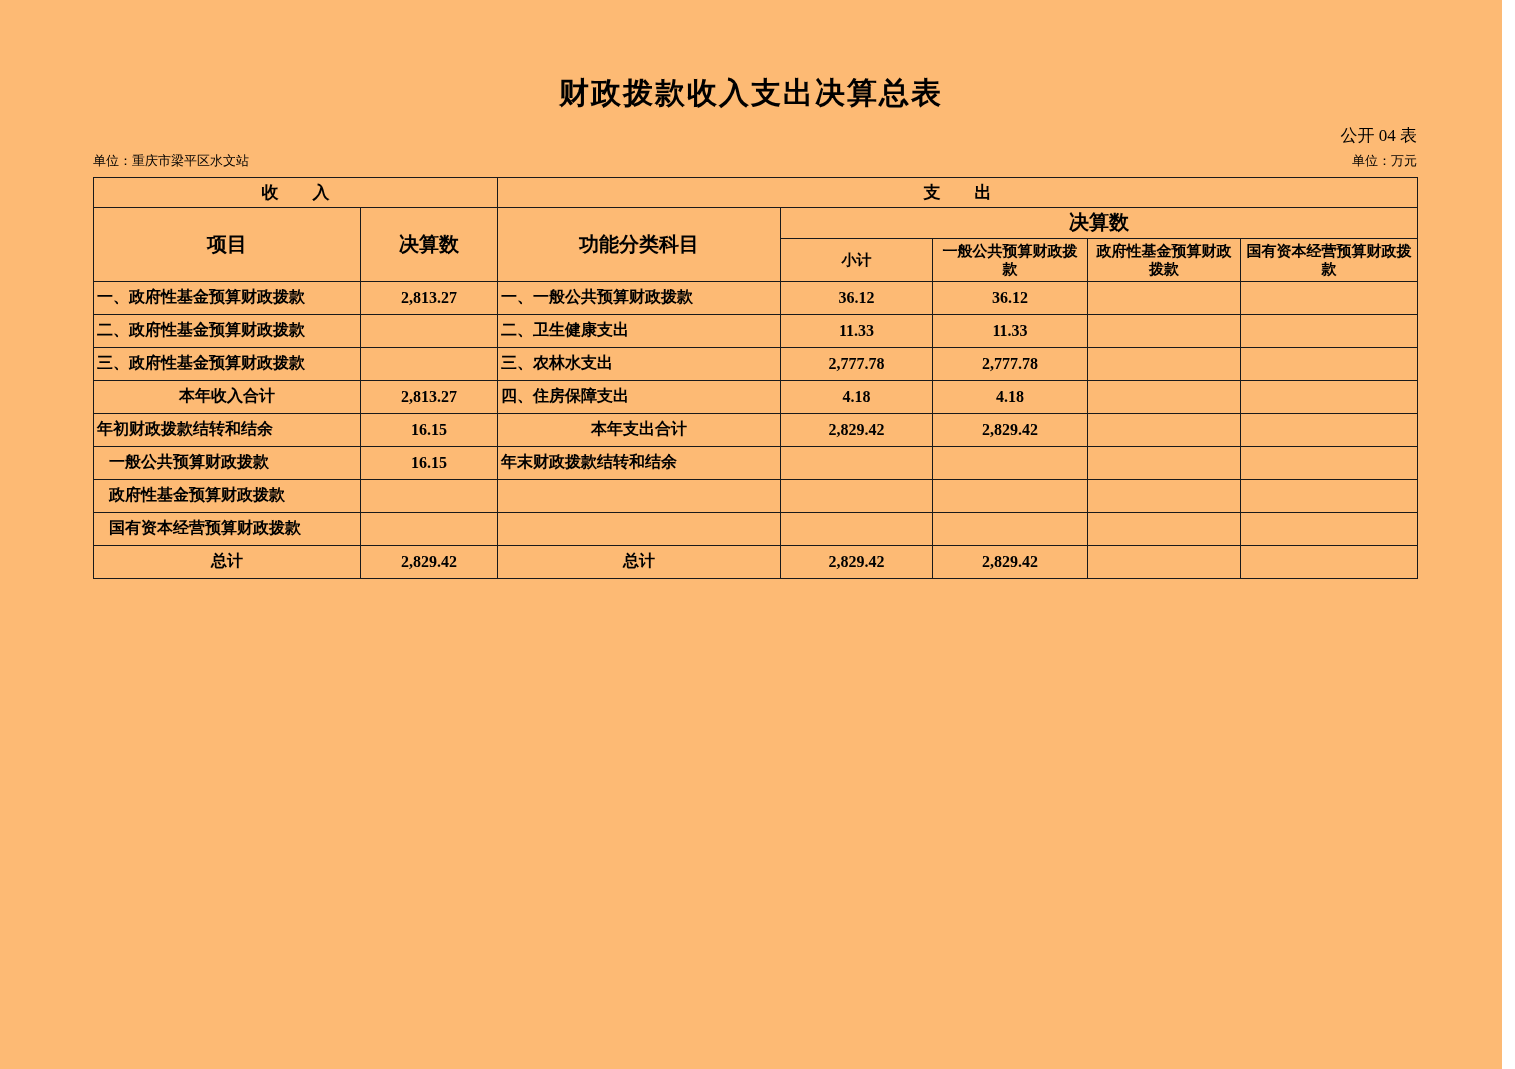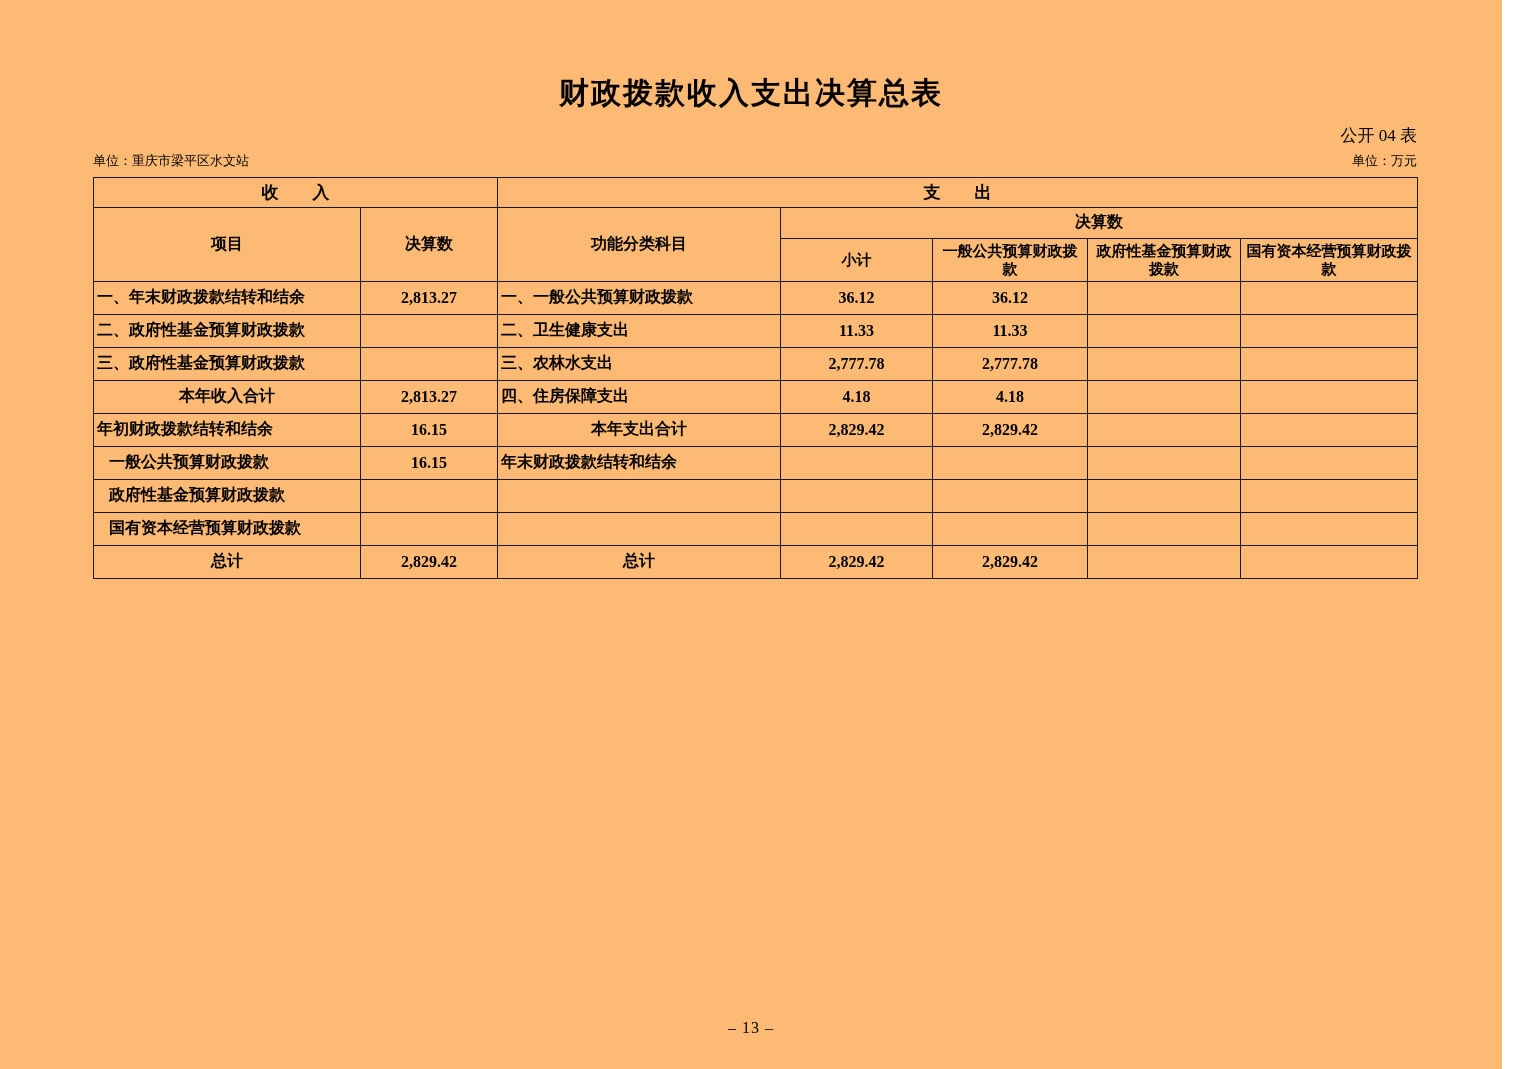--- a/index.html
+++ b/index.html
@@ -40,21 +40,21 @@
     table-layout:fixed;
     border-radius:8px;
   }
   table.fiscal th, table.fiscal td {
     border:1px solid #1a1a1a;
     vertical-align:middle;
     overflow:hidden;
   }
   table.fiscal th { font-weight:bold; text-align:center; }
   tr.h1 th { height:30px; font-size:17px; }
-  tr.h2 th { height:31px; font-size:16px;margin-top:48px; }
+  tr.h2 th { height:31px; font-size:20px;margin-top:48px; }
   tr.h3 th { height:43px; font-size:15px; line-height:1.2; padding:0 4px; }
   table.fiscal td { height:33px; font-size:16px; }
   td.lbl { font-weight:bold; text-align:left; padding-left:3px; font-size:16px; }
   td.lbl.center { text-align:center; padding-left:0; }
   td.lbl.indent { padding-left:15px; }
   td.num { text-align:center; font-weight:bold; }
   .notes {
     width:1324px;
     margin:9px 0 0 93px;
     display:flex;
@@ -108,21 +108,21 @@
       </tr>
       <tr class="h3">
         <th>小计</th>
         <th>一般公共预算财政拨款</th>
         <th>政府性基金预算财政拨款</th>
         <th>国有资本经营预算财政拨款</th>
       </tr>
     </thead>
     <tbody>
       <tr>
-        <td class="lbl">一、年末财政拨款结转和结余</td>
+        <td class="lbl">一、政府性基金预算财政拨款</td>
         <td class="num">2,813.27</td>
         <td class="lbl">一、一般公共预算财政拨款</td>
         <td class="num">36.12</td>
         <td class="num">36.12</td>
         <td class="num"></td>
         <td class="num"></td>
       </tr>
       <tr>
         <td class="lbl">二、政府性基金预算财政拨款</td>
         <td class="num"></td>
@@ -192,15 +192,14 @@
         <td class="lbl center">总计</td>
         <td class="num">2,829.42</td>
         <td class="num">2,829.42</td>
         <td class="num"></td>
         <td class="num"></td>
       </tr>
     </tbody>
   </table>
 
 
-  <div class="page-number">– 13 –</div>
 
 </div>
 
 </body></html>

